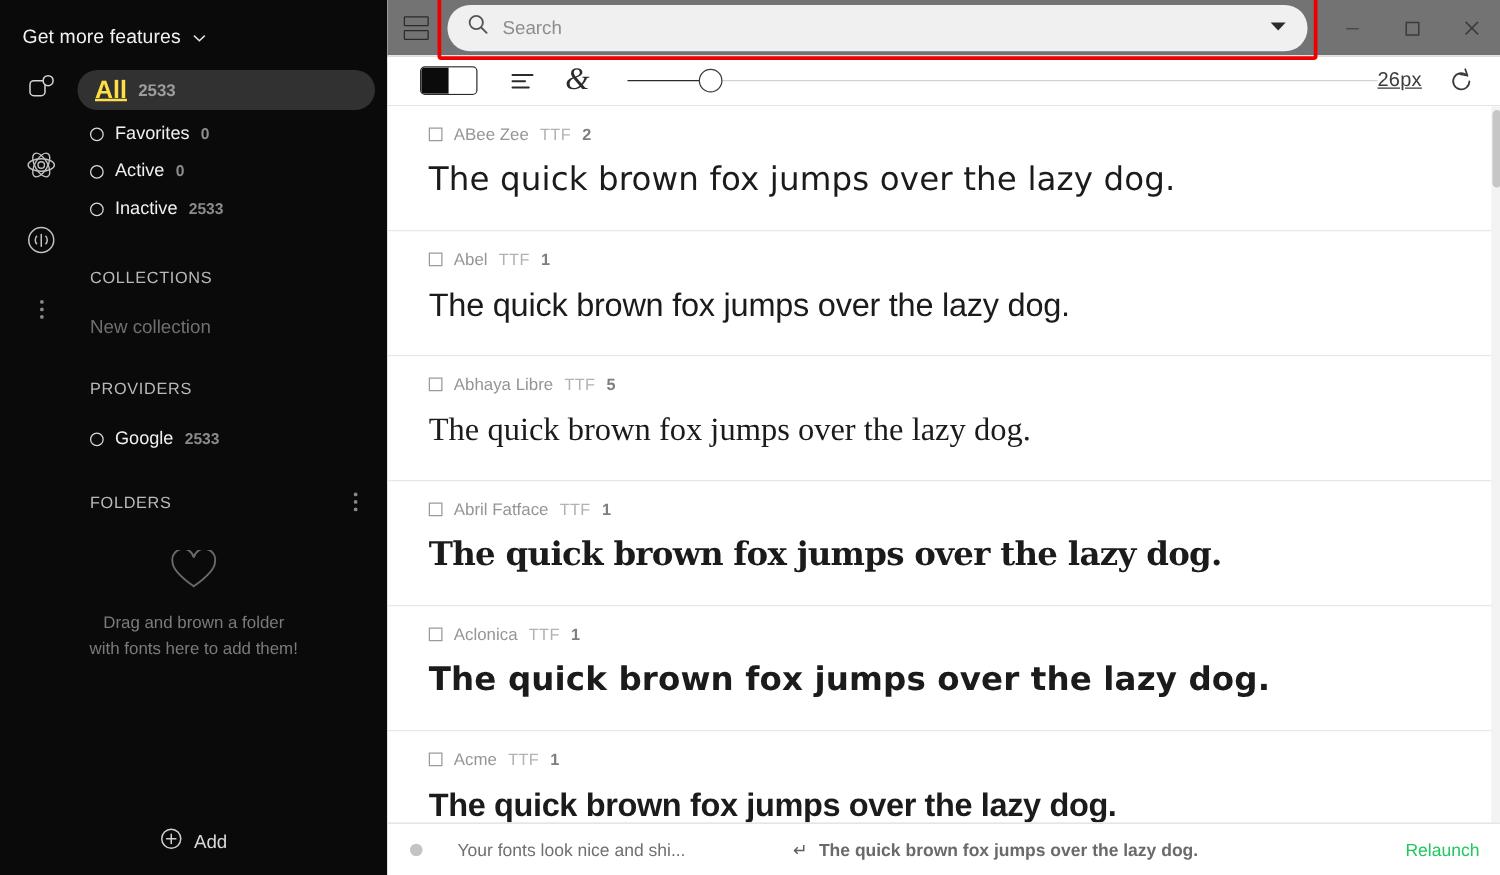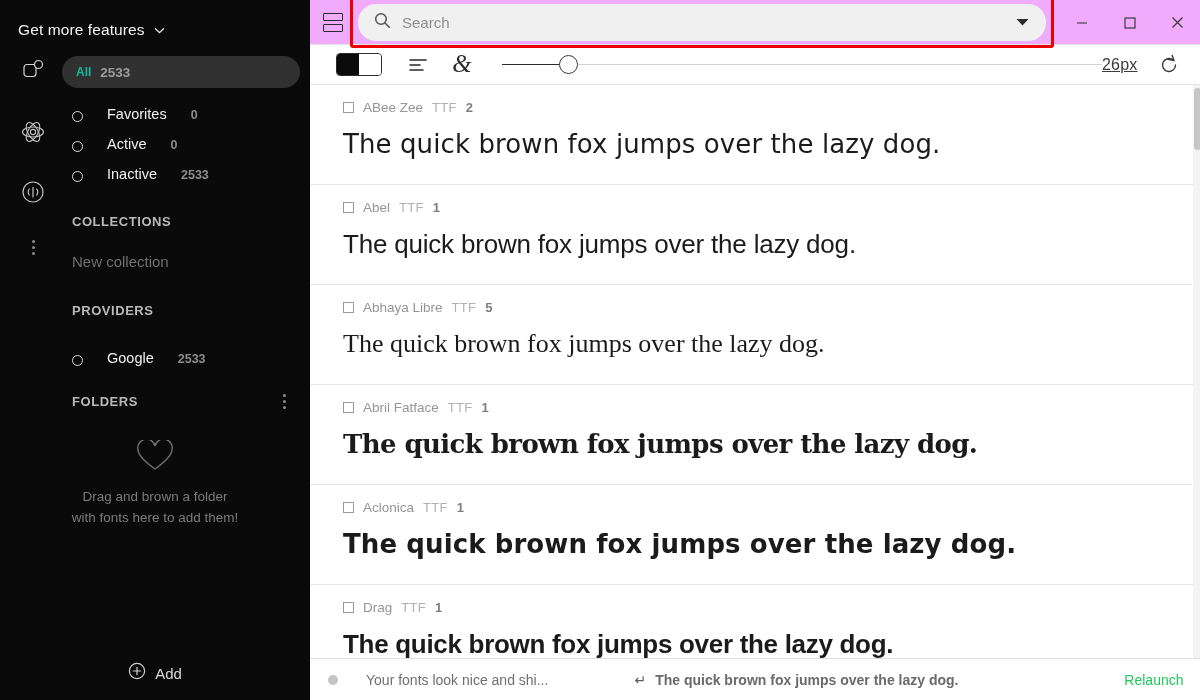--- a/index.html
+++ b/index.html
@@ -47,42 +47,42 @@
 
   .pill-all {
     margin-left: 62px;
     width: 238px; height: 32px;
     background: #313131;
     border-radius: 16px;
     display: flex; align-items: center;
     padding-left: 14px;
     gap: 9px;
   }
-  .pill-all .nm { font-size: 12px; color: #14b8a6; font-weight: 600; }
+  .pill-all .nm { font-size: 20px; color: #fde047; font-weight: 600; text-decoration: underline; }
   .pill-all .ct { font-size: 13.5px; color: #9c9c9c; font-weight: 600; }
 
   .nav-row {
     margin-left: 62px;
     height: 30px;
-    display: flex; align-items: flex-end;
-    gap: 24px;
+    display: flex; align-items: center;
+    gap: 9px;
     padding-left: 10px;
   }
   .radio-o {
     width: 11px; height: 11px;
     border: 1.7px solid #dcdcdc; border-radius: 50%;
     flex: 0 0 11px;
   }
   .nav-row .nm { font-size: 14.5px; color: #f0f0f0; }
   .nav-row .ct { font-size: 12.5px; color: #8c8c8c; font-weight: 600; }
 
   .sect-head {
     margin-left: 62px;
     padding-left: 10px;
-    font-size: 13px; font-weight: 700;
+    font-size: 13px; font-weight: 400;
     color: #b9b9b9; letter-spacing: .55px;
     display: flex; align-items: center;
   }
   .sect-head.folders { width: 238px; justify-content: space-between; padding-right: 14px; }
 
   .sb-newcoll {
     margin-left: 62px; padding-left: 10px;
     font-size: 15px; color: #6f6f6f;
   }
 
@@ -112,21 +112,21 @@
     background: #ffffff;
     display: flex; flex-direction: column;
     position: relative;
   }
 
   
   .titlebar {
     height: 45px; flex: 0 0 45px;
     display: flex; align-items: center;
     border-bottom: 1px solid #e4e4e4;
-    background: #f0abfc;
+    background: #737373;
     position: relative;
   }
   .viewtoggle {
     width: 46px; height: 45px;
     display:flex; align-items:center; justify-content:center;
   }
   .vt-stack { display:flex; flex-direction:column; gap:3px; }
   .vt-stack i {
     display:block; width: 20px; height: 8px;
     border: 1.6px solid #2b2b2b; border-radius: 1px;
@@ -553,21 +553,21 @@
           <span class="frname">Aclonica</span>
           <span class="frfmt">TTF</span>
           <span class="frcount">1</span>
         </div>
         <div class="frsample s-aclonica">The quick brown fox jumps over the lazy dog.</div>
       </div>
 
       <div class="fontrow">
         <div class="frhead">
           <span class="chk"></span>
-          <span class="frname">Drag</span>
+          <span class="frname">Acme</span>
           <span class="frfmt">TTF</span>
           <span class="frcount">1</span>
         </div>
         <div class="frsample s-acme">The quick brown fox jumps over the lazy dog.</div>
       </div>
 
       <div class="vscroll">
         <span class="thumb"></span>
       </div>
     </div>

